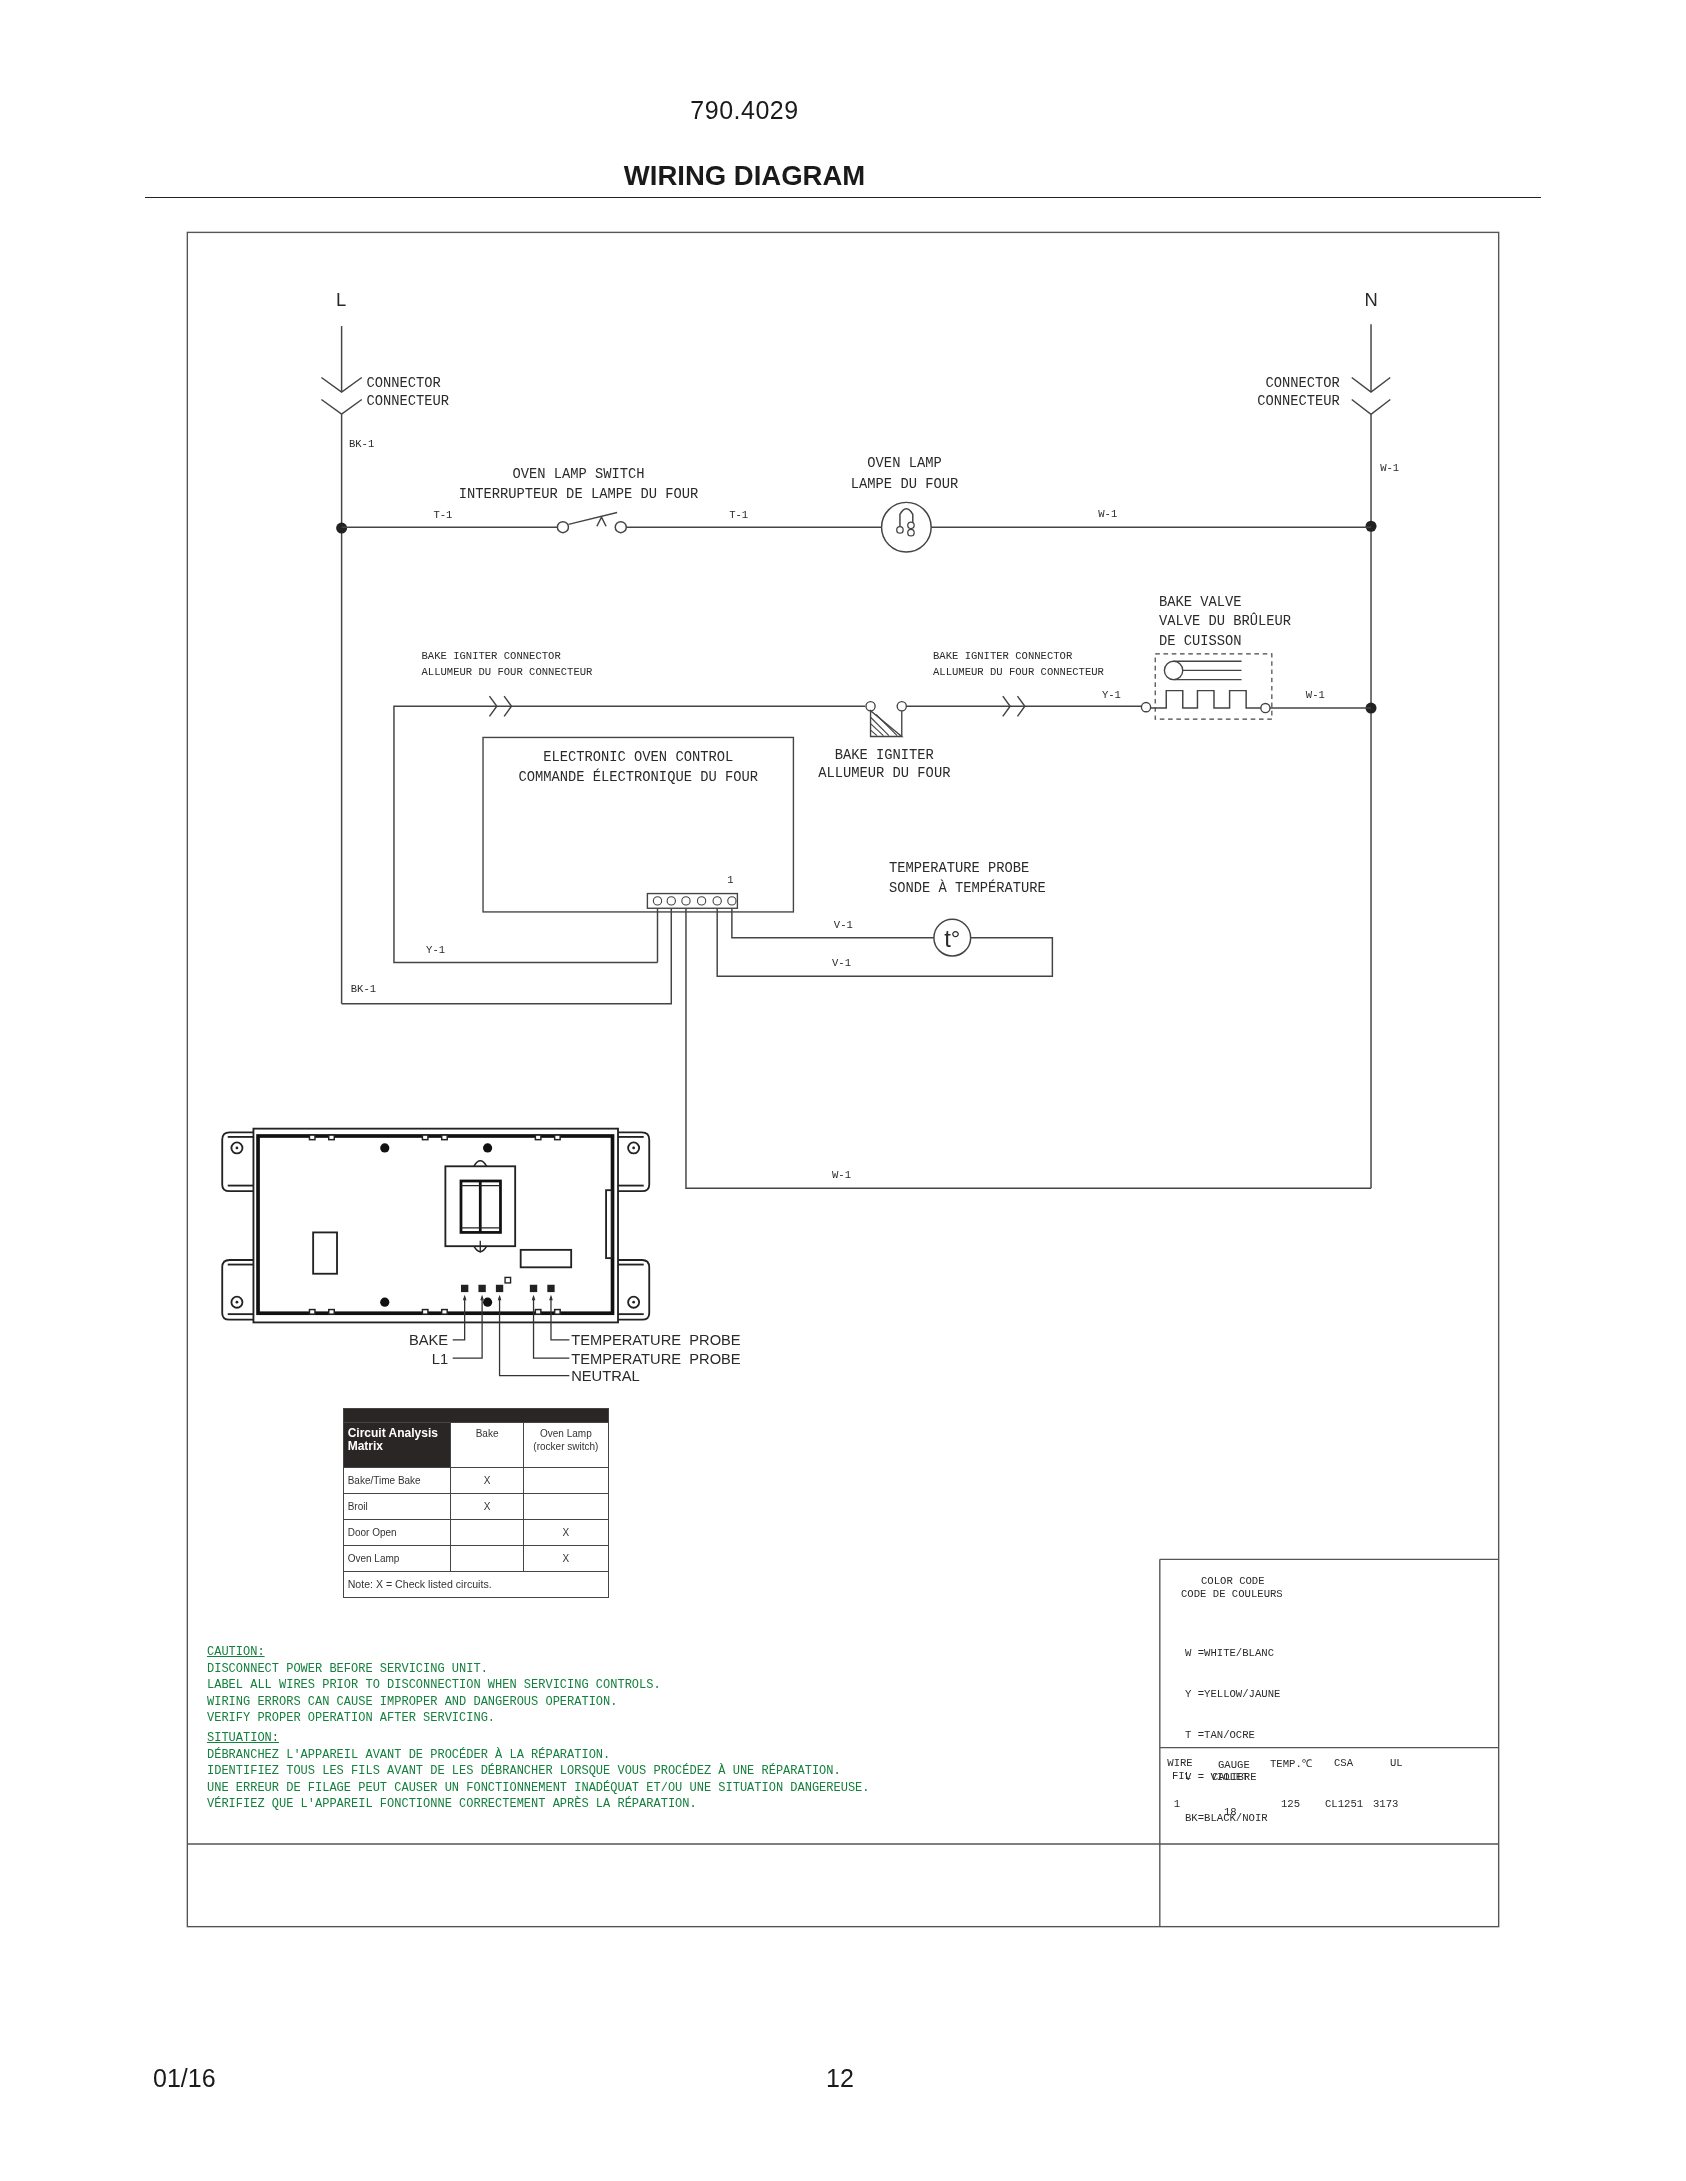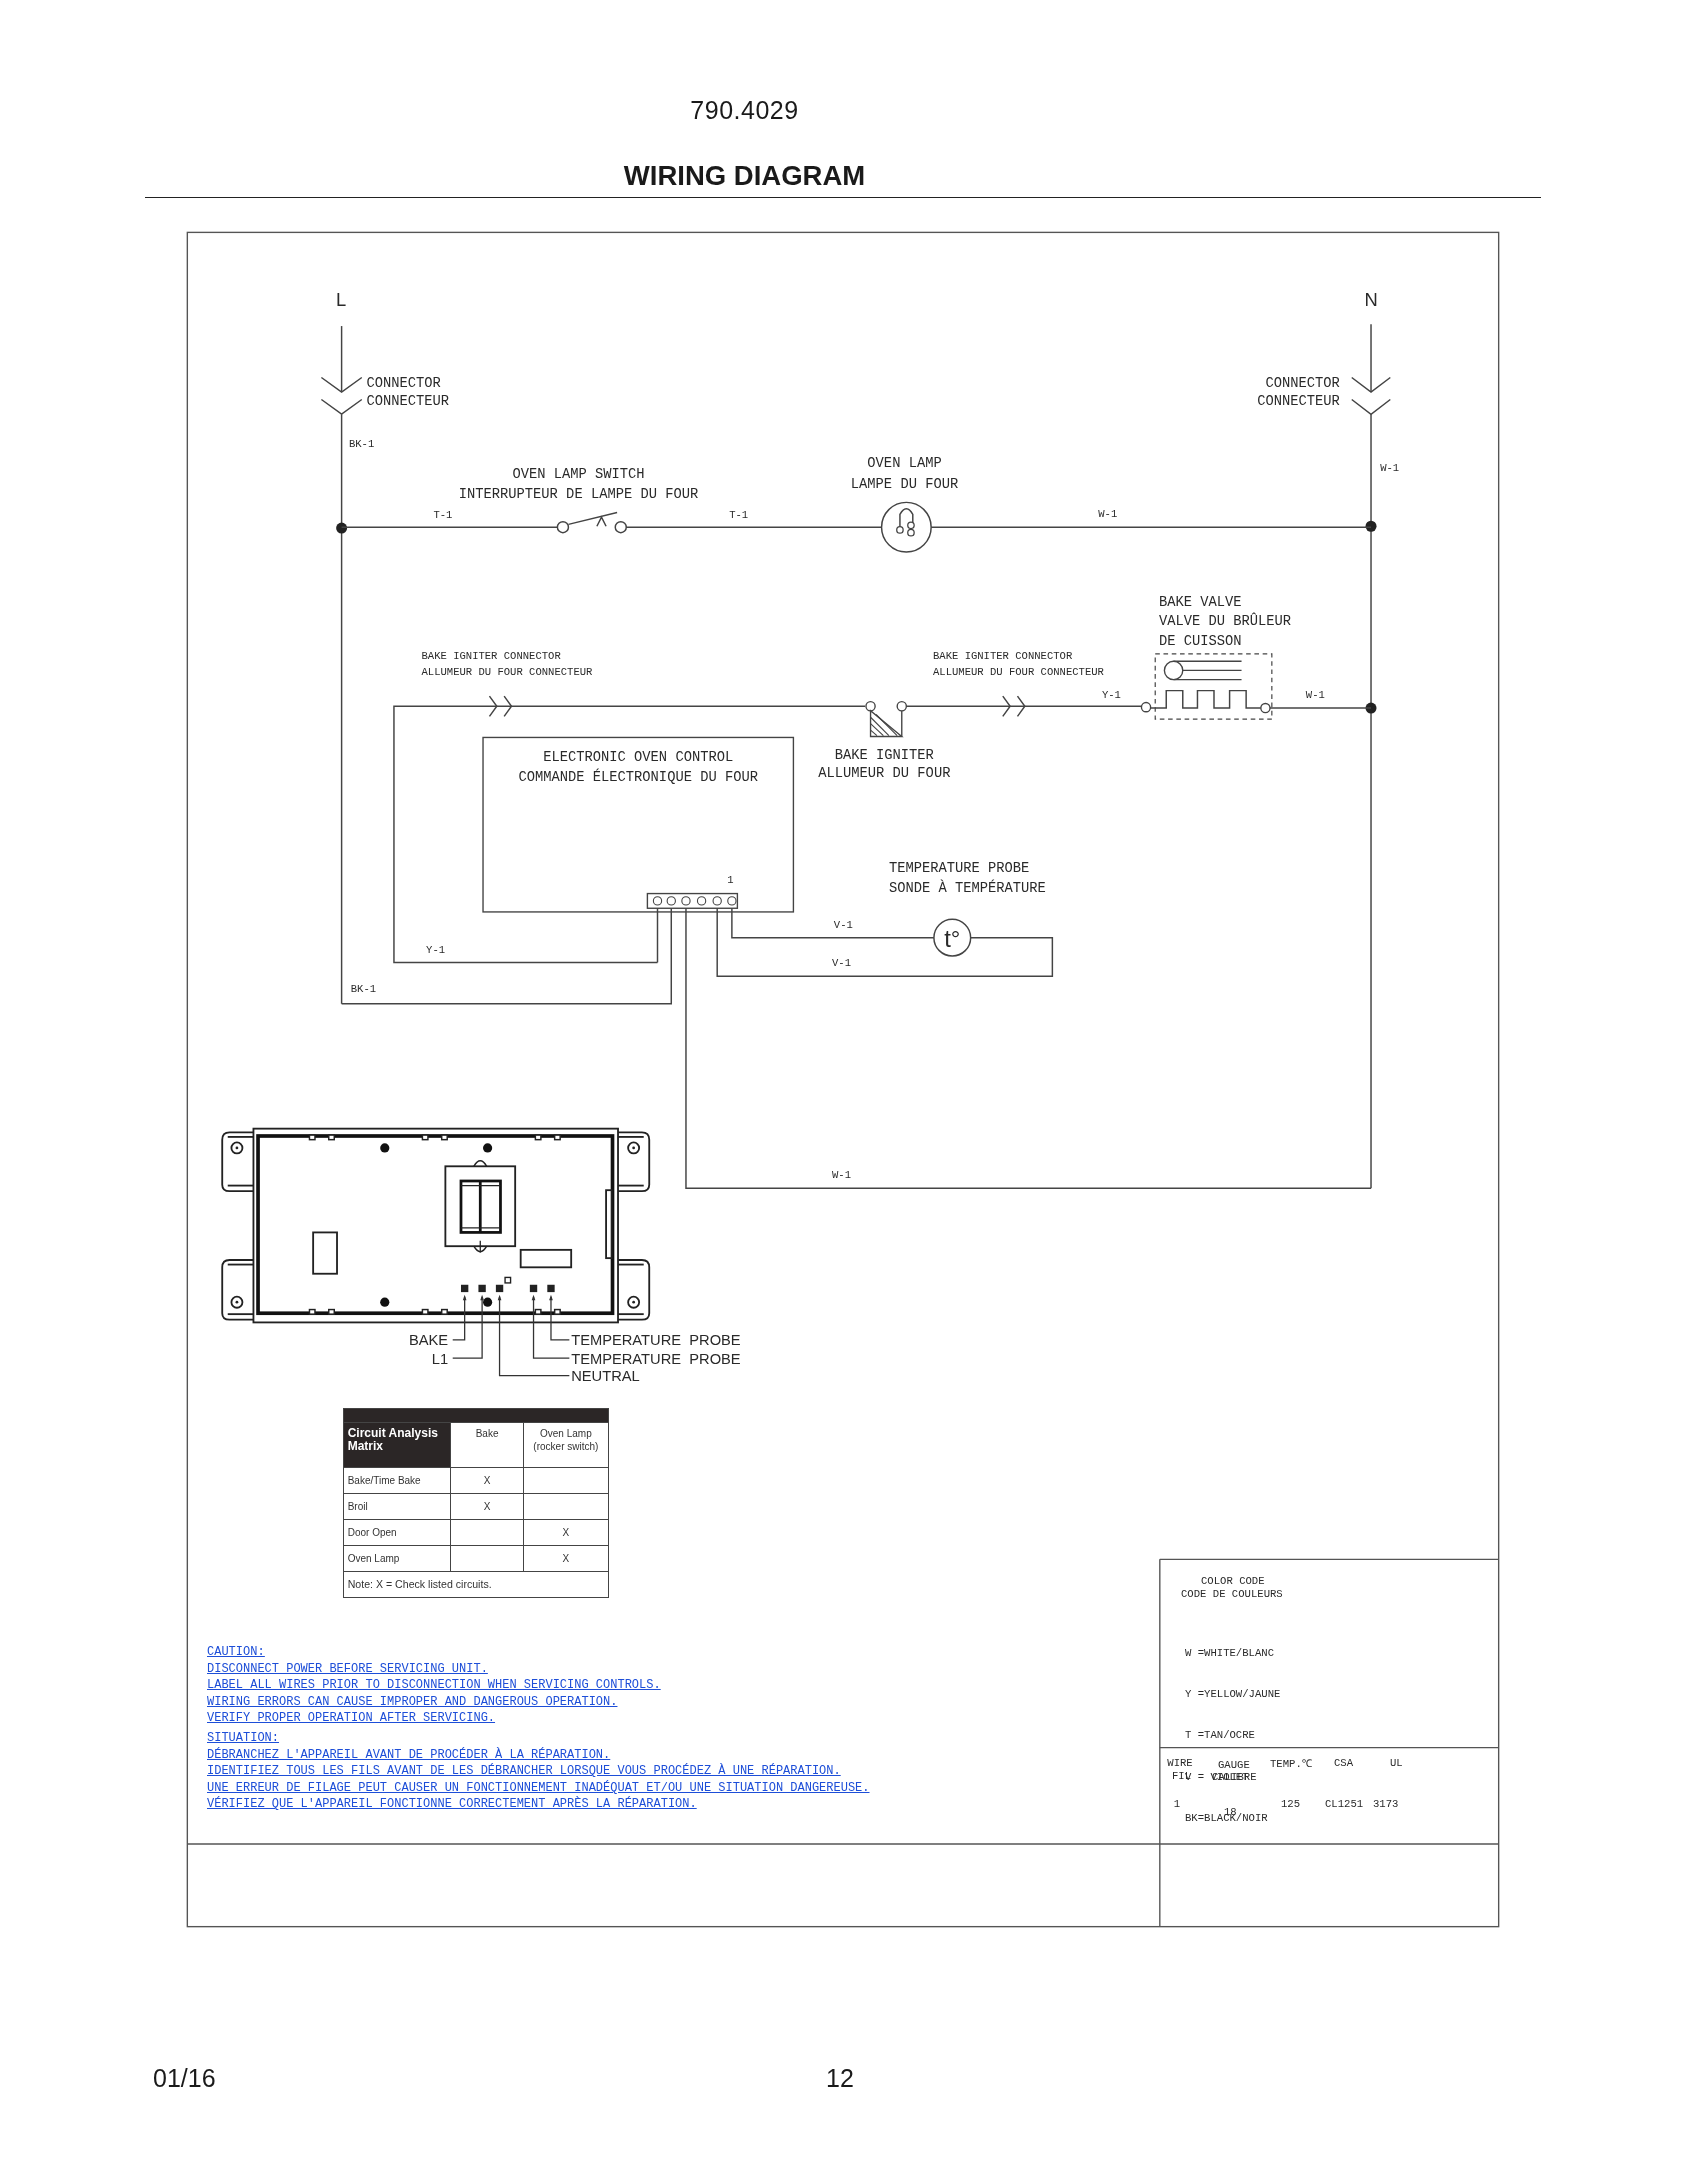--- a/index.html
+++ b/index.html
@@ -21,21 +21,21 @@
   
   #matrix { position: absolute; left: 343px; top: 1408px; width: 266px; border-collapse: collapse; font-family: "Liberation Sans", sans-serif; font-size: 10px; color: #333; }
   #matrix td, #matrix th { border: 1.4px solid #444; padding: 0 3.7px; height: 25px; font-weight: normal; }
   #matrix .hdr-dark { background: #2b2626; color: #fff; font-weight: bold; font-size: 12px; text-align: left; vertical-align: top; padding-top: 3.7px; line-height: 13.8px; width: 99px; }
   #matrix .hdr-cell { text-align: center; vertical-align: top; padding-top: 3.7px; line-height: 13px; height: 40px; }
   #matrix .topbar td { background: #2b2626; height: 13px; border-bottom: none; }
   #matrix .x { text-align: center; }
   #matrix .note { font-size: 10.6px; }
 
   
-  #caution { position: absolute; left: 207px; top: 1644px; font-family: "Liberation Mono", monospace; font-size: 12px; line-height: 16.5px; color: #1d4ed8; text-decoration: underline; }
+  #caution { position: absolute; left: 207px; top: 1644px; font-family: "Liberation Mono", monospace; font-size: 12px; line-height: 16.5px; color: #15803d; }
   #caution .head { text-decoration: underline; }
   #caution .gap { height: 3.7px; }
 
   
   #color-code { position: absolute; left: 1160px; top: 1559px; font-family: "Liberation Mono", monospace; font-size: 10.6px; color: #2a2a2a; }
   #color-code .t1 { position: absolute; left: 41px; top: 15.6px; white-space: nowrap; }
   #color-code .t2 { position: absolute; left: 21px; top: 28.5px; white-space: nowrap; }
   #color-code .codes { position: absolute; left: 25px; top: 60px; line-height: 13.8px; white-space: pre; }
   #wire-spec { position: absolute; left: 1160px; top: 1748px; font-family: Liberation Mono, monospace; font-size: 10.6px; color: #2a2a2a; width: 340px; height: 96px; }
   #wire-spec span { position: absolute; white-space: nowrap; }

